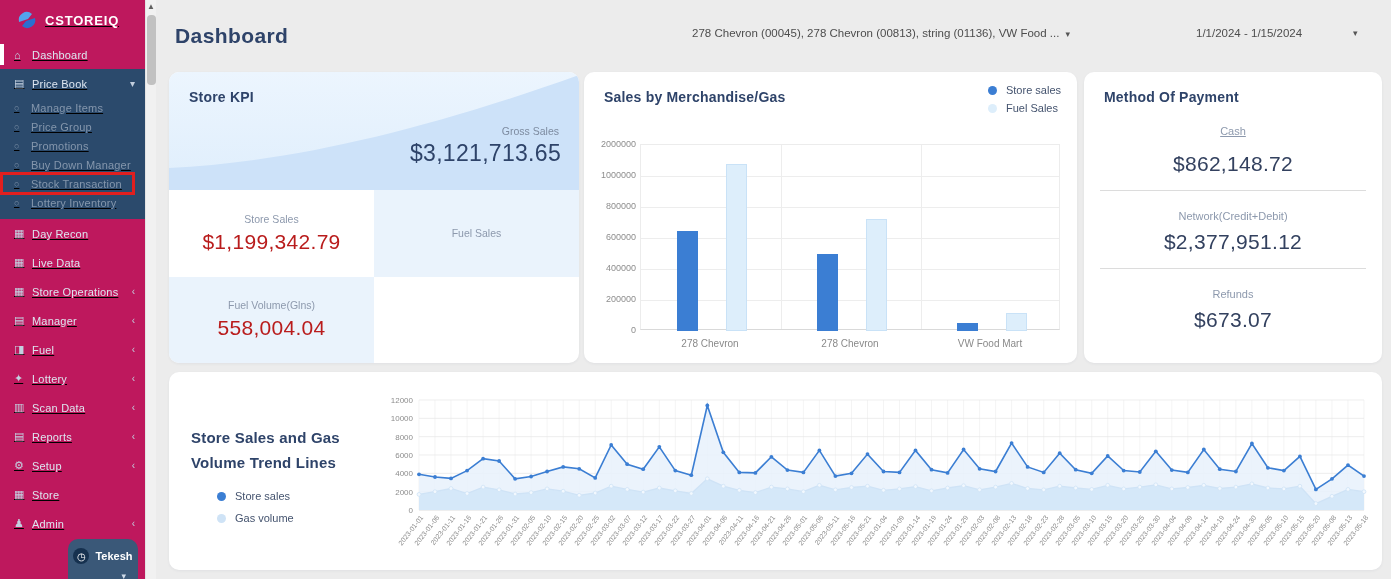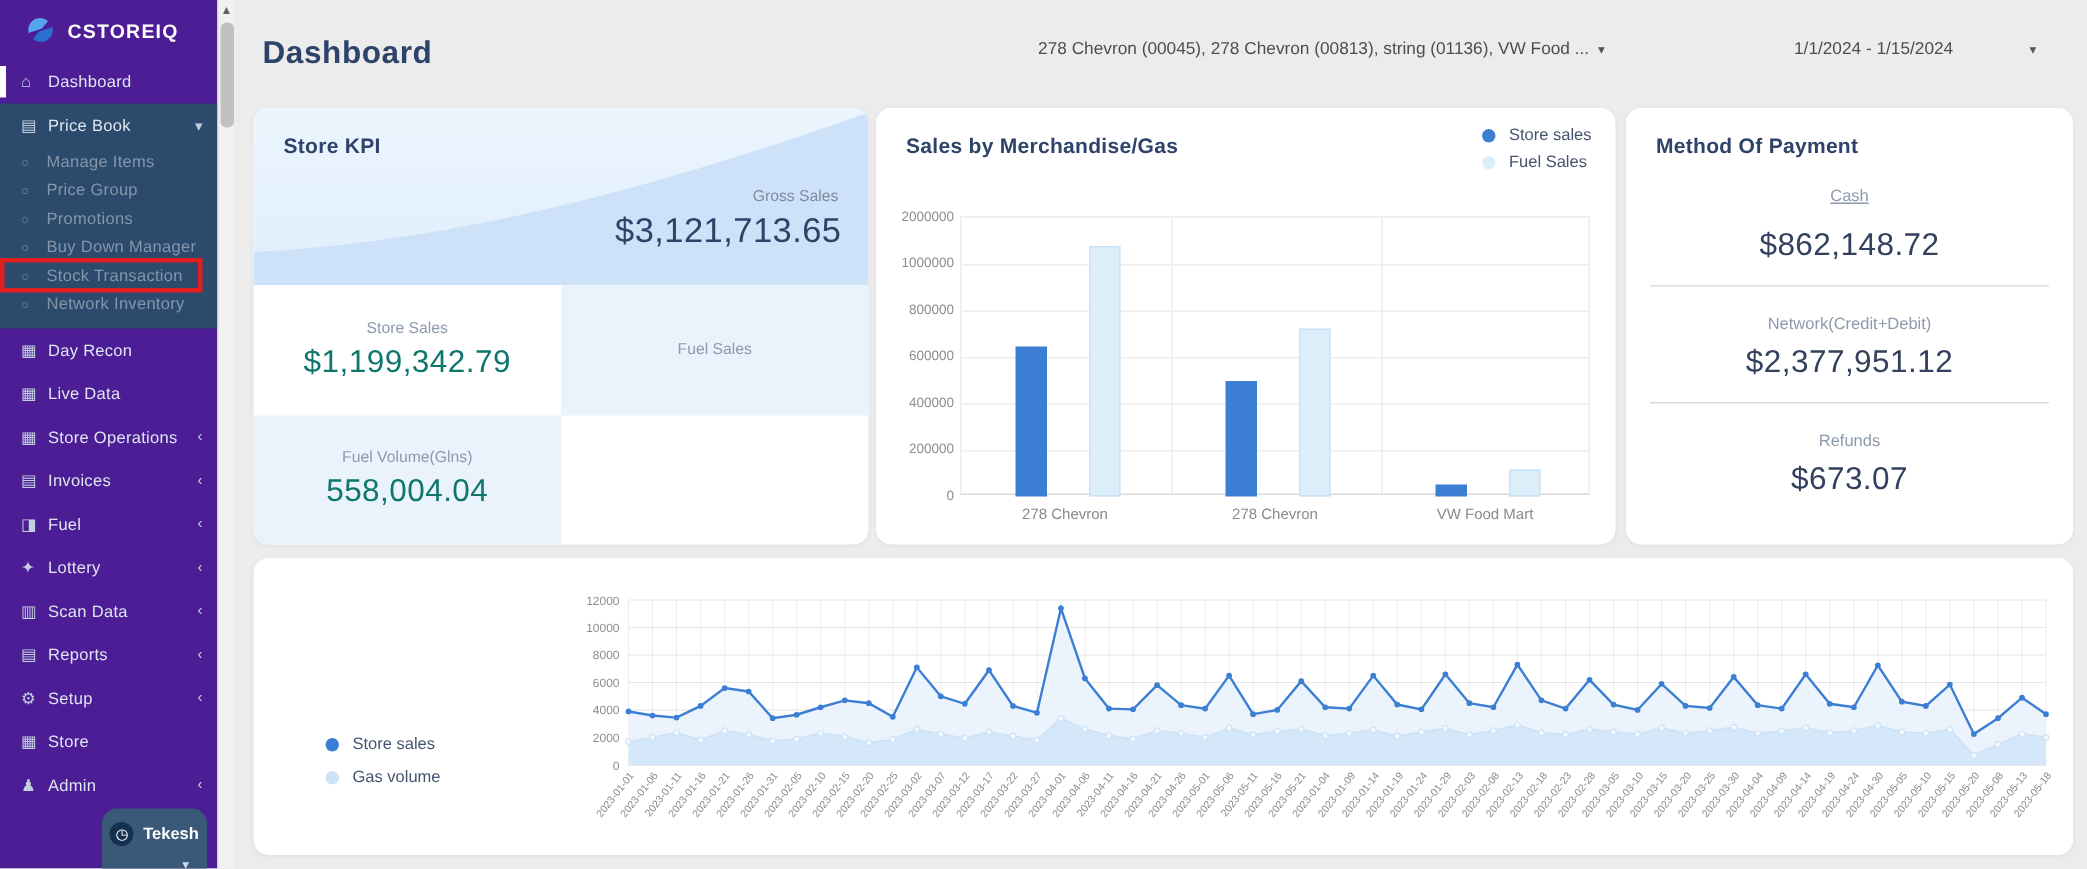--- a/index.html
+++ b/index.html
@@ -1,21 +1,21 @@
 <!DOCTYPE html>
 <html><head>
 <meta charset="utf-8">
 <style>
   * { box-sizing: border-box; margin: 0; padding: 0; }
   body {
     width: 1391px; height: 579px; overflow: hidden; position: relative;
     font-family: "Liberation Sans", sans-serif; background: #ececec;
   }
   
-  .sidebar { position: absolute; left: 0; top: 0; width: 145px; height: 579px; background: #4c1d95; }
+  .sidebar { position: absolute; left: 0; top: 0; width: 145px; height: 579px; background: #be185d; text-decoration: underline; }
   .logo { display: flex; align-items: center; gap: 7px; padding: 9px 0 9px 16px; }
   .logo-text { color: #fff; font-weight: bold; font-size: 13px; letter-spacing: .8px; }
   .nav-row { position: relative; display: flex; align-items: center; height: 29px; padding-left: 14px; font-size: 11px; color: #dde6f0; cursor: pointer; }
   .nav-icon { width: 18px; font-size: 11px; color: #c3d0e0; flex: none; }
   .nav-label { flex: 1; letter-spacing: .2px; }
   .chev { position: absolute; right: 10px; font-size: 10px; color: #c2cedd; }
   .active-indicator { position: absolute; left: 0; top: 4px; bottom: 4px; width: 4px; background: #fff; }
   .nav-group { background: #2b4a6c; padding-bottom: 7px; }
   .sub-row { position: relative; display: flex; align-items: center; height: 19px; margin-left: 2px; width: 131px; padding-left: 12px; font-size: 11px; color: #8496ac; cursor: pointer; }
   .sub-icon { width: 17px; font-size: 9px; color: #7d90a7; flex: none; }
@@ -41,21 +41,21 @@
   
   #kpi-card { left: 13px; top: 72px; width: 410px; height: 291px; overflow: hidden; }
   .kpi-band { position: absolute; left: 0; top: 0; width: 410px; height: 118px; background: linear-gradient(180deg, #ecf5fe, #dfeefc); }
   .kpi-wave { position: absolute; left: 0; top: 0; }
   .kpi-gross-label { position: absolute; right: 20px; top: 53px; font-size: 10.5px; color: #7d8ba0; z-index: 2; }
   .kpi-gross-value { position: absolute; right: 18px; top: 68px; font-size: 23px; color: #2e4369; font-weight: 500; letter-spacing: .3px; z-index: 2; }
   .kpi-grid { position: absolute; left: 0; top: 118px; width: 410px; height: 173px; display: grid; grid-template-columns: 1fr 1fr; grid-template-rows: 1fr 1fr; }
   .kpi-cell { display: flex; flex-direction: column; align-items: center; justify-content: center; gap: 5px; }
   .kpi-cell.shaded { background: #eaf3fc; }
   .kpi-lbl { font-size: 10.5px; color: #8d99ad; }
-  .kpi-val { font-size: 21px; color: #0f766e; font-weight: 500; letter-spacing: .3px; }
+  .kpi-val { font-size: 21px; color: #b91c1c; font-weight: 500; letter-spacing: .3px; }
   
   #bar-card { left: 428px; top: 72px; width: 493px; height: 291px; }
   .legend { position: absolute; right: 16px; top: 12px; display: flex; flex-direction: column; gap: 6px; font-size: 11px; color: #44536e; z-index: 3; }
   .legend-item { display: flex; align-items: center; gap: 9px; cursor: pointer; }
   .dot { width: 9px; height: 9px; border-radius: 50%; flex: none; }
   .bar-wrap { position: absolute; left: 10px; top: 64px; width: 473px; height: 220px; }
   .bar-ylab { position: absolute; width: 42px; text-align: right; font-size: 9px; color: #8d8d8d; }
   .bar-plot { position: absolute; left: 46px; top: 8px; width: 420px; height: 186px; border: 1px solid #ececec; border-bottom-color: #d9d9d9; }
   .bar-grid { position: absolute; left: 0; width: 100%; height: 1px; background: #ededed; }
   .bar-sep { position: absolute; top: 0; width: 1px; height: 100%; background: #ededed; }
@@ -115,39 +115,39 @@
           <div class="sub-row">
             <span class="sub-icon">○</span>
             <span class="nav-label">Buy Down Manager</span>
           </div>
           <div class="sub-row highlighted">
             <span class="sub-icon">○</span>
             <span class="nav-label">Stock Transaction</span>
           </div>
           <div class="sub-row">
             <span class="sub-icon">○</span>
-            <span class="nav-label">Network Inventory</span>
+            <span class="nav-label">Lottery Inventory</span>
           </div>
         </div>
         <div class="nav-row">
           <span class="nav-icon">▦</span>
           <span class="nav-label">Day Recon</span>
         </div>
         <div class="nav-row">
           <span class="nav-icon">▦</span>
           <span class="nav-label">Live Data</span>
         </div>
         <div class="nav-row">
           <span class="nav-icon">▦</span>
           <span class="nav-label">Store Operations</span>
           <span class="chev">‹</span>
         </div>
         <div class="nav-row">
           <span class="nav-icon">▤</span>
-          <span class="nav-label">Invoices</span>
+          <span class="nav-label">Manager</span>
           <span class="chev">‹</span>
         </div>
         <div class="nav-row">
           <span class="nav-icon">◨</span>
           <span class="nav-label">Fuel</span>
           <span class="chev">‹</span>
         </div>
         <div class="nav-row">
           <span class="nav-icon">✦</span>
           <span class="nav-label">Lottery</span>
@@ -276,20 +276,21 @@
           <div class="mop-divider" style="top: 118px;"></div>
           <div class="mop-label" style="top: 138px;">Network(Credit+Debit)</div>
           <div class="mop-value" style="top: 158px;">$2,377,951.12</div>
           <div class="mop-divider" style="top: 196px;"></div>
           <div class="mop-label" style="top: 216px;">Refunds</div>
           <div class="mop-value" style="top: 236px;">$673.07</div>
         </div>
     </section>
 
     <section class="card" id="trend-card">
+      <div class="trend-title">Store Sales and Gas Volume Trend Lines</div>
       <div class="trend-legend" id="trend-legend">
           <div class="legend-item">
             <span class="dot" style="background: rgb(59, 126, 211);"></span>
             <span>Store sales</span>
           </div>
           <div class="legend-item">
             <span class="dot" style="background: rgb(207, 227, 246);"></span>
             <span>Gas volume</span>
           </div>
         </div>

